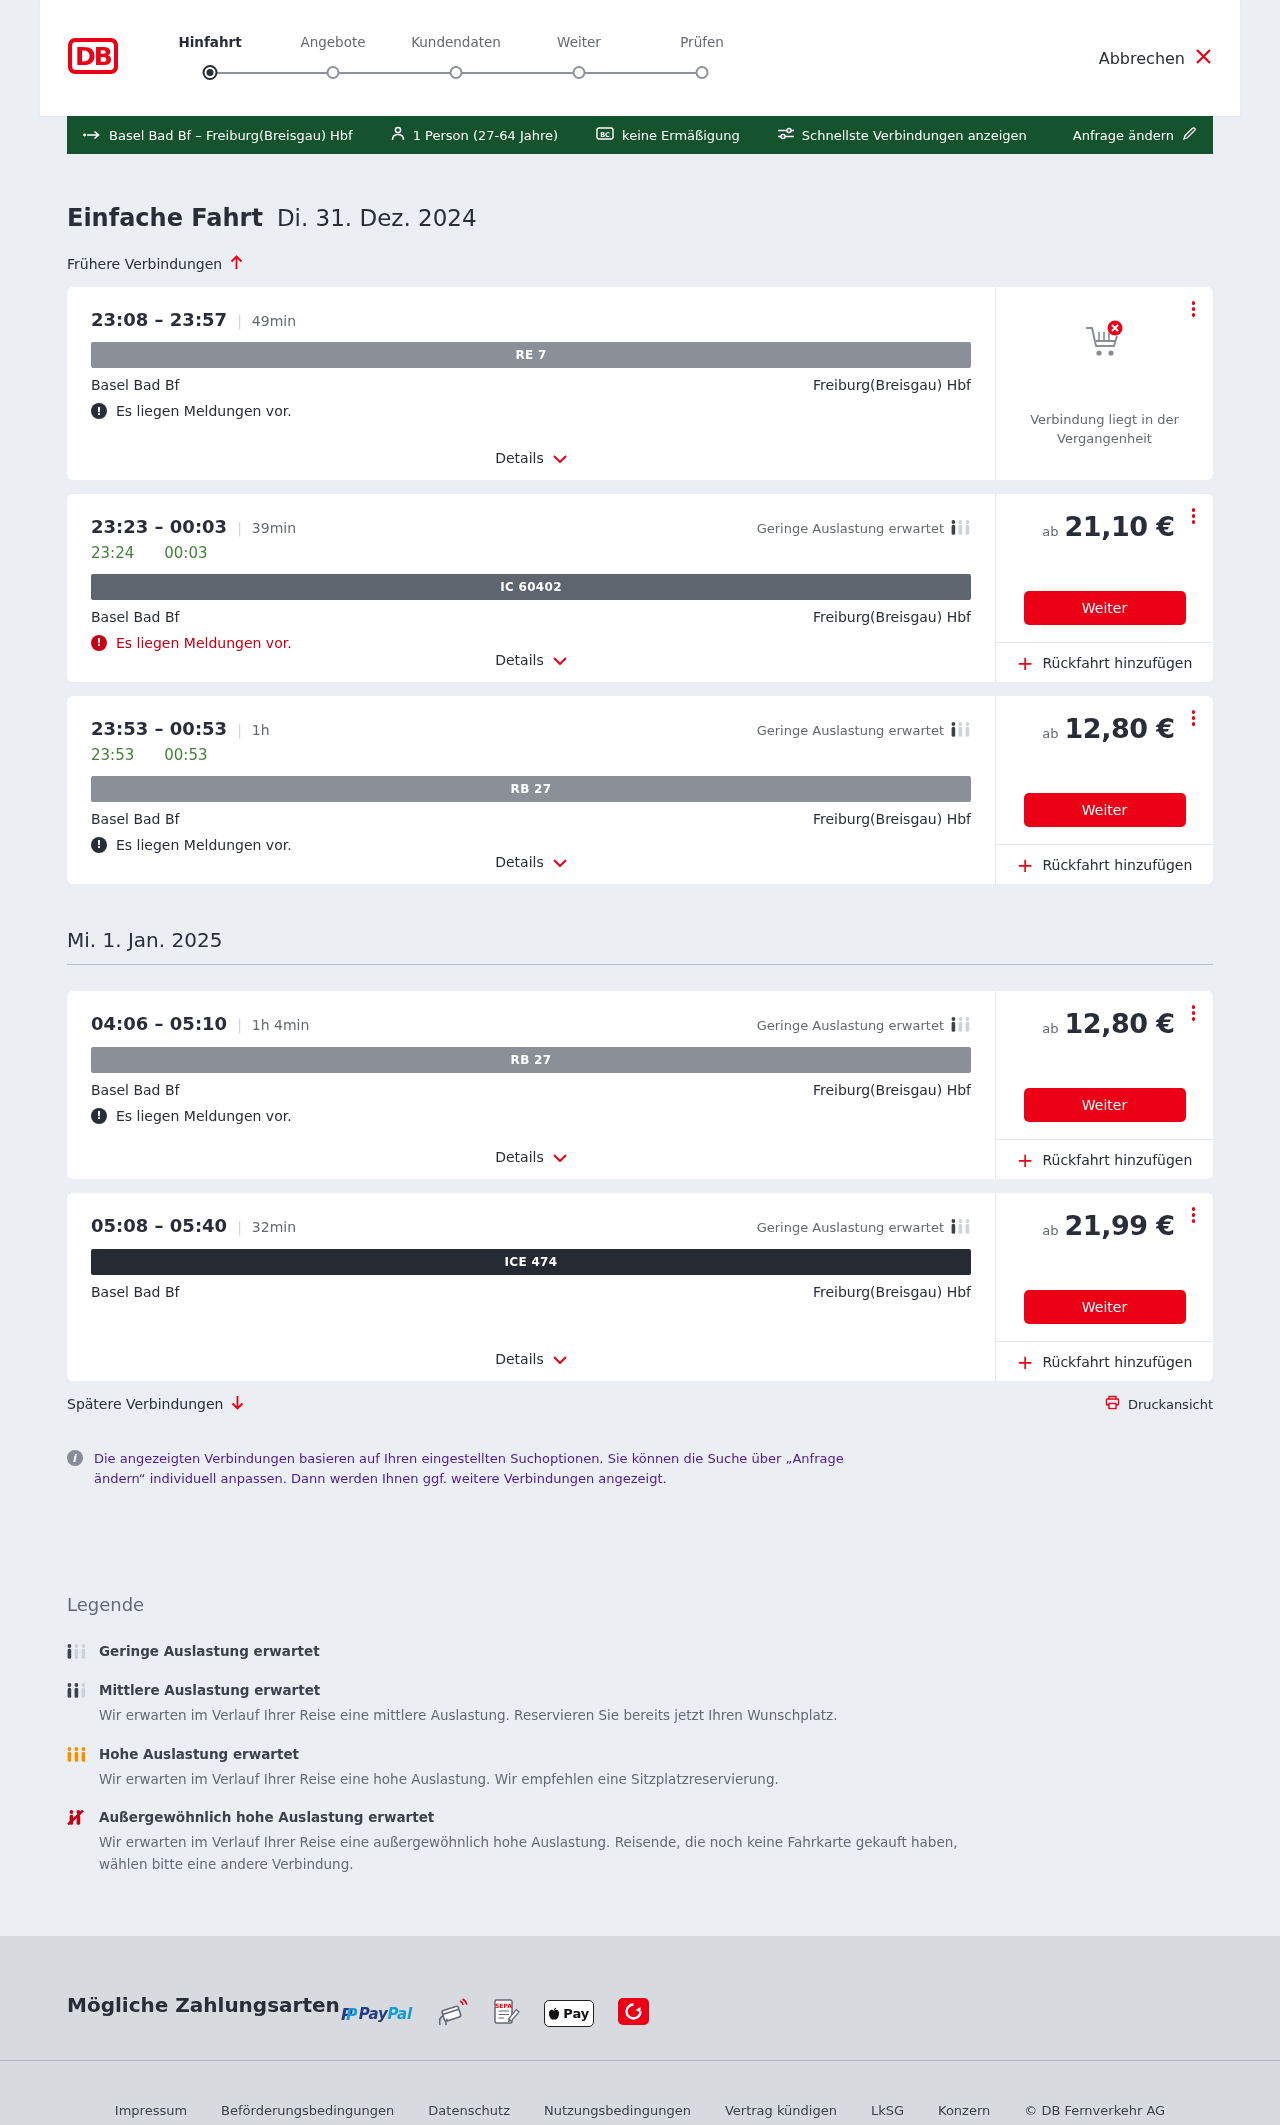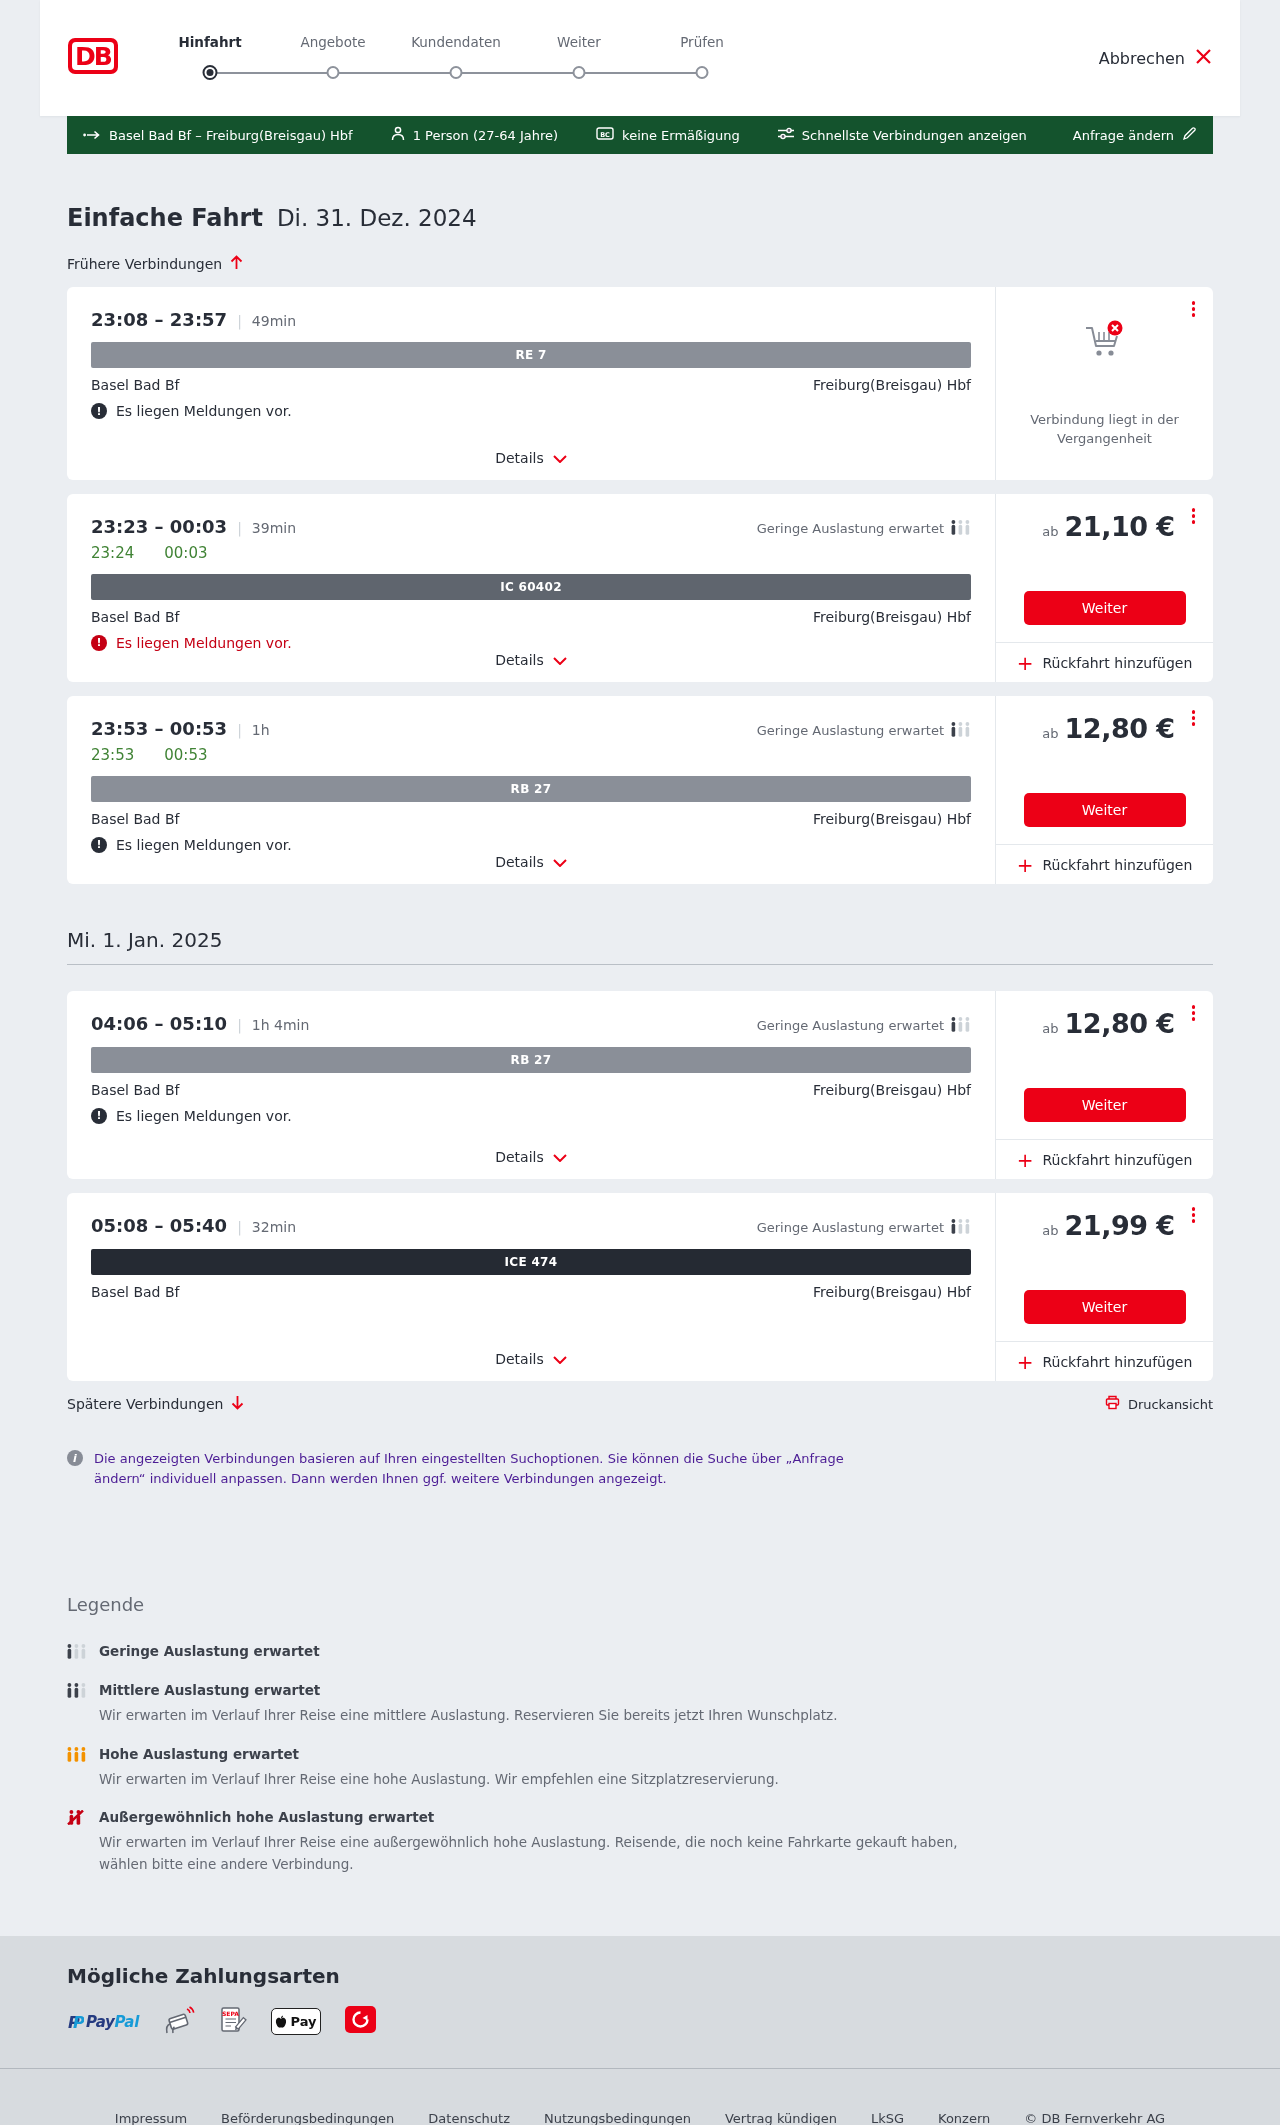--- a/index.html
+++ b/index.html
@@ -82,21 +82,21 @@
   .legend { padding-top:105px; padding-bottom:60px; }
   .legend-title { font-size:18px; font-weight:400; color:#646973; }
   .legend-items { margin-top:28px; display:flex; flex-direction:column; gap:19px; }
   .legend-item { display:flex; gap:10px; }
   .legend-ico { width:22px; flex:0 0 auto; padding-top:1px; }
   .legend-label { font-size:13.5px; font-weight:700; color:#3c414b; }
   .legend-desc { font-size:13.5px; color:#646973; margin-top:7px; line-height:1.6; max-width:870px; }
 
   
   .payment-band { background:#d7dbdf; }
-  .payment-inner { width:1146px; margin:0 auto; padding:28px 0 30px; display:flex; flex-direction:column; align-items:flex-start; }
+  .payment-inner { width:1146px; margin:0 auto; padding:44px 0 30px; display:flex; flex-direction:row; align-items:center; }
   .payment-title { font-size:20px; font-weight:700; color:#282d37; }
   .payment-icons { margin-top:18px; display:flex; align-items:center; gap:24px; }
   .paypal-logo { display:flex; align-items:center; gap:2px; }
   .paypal-word { font-size:15px; font-weight:800; font-style:italic; letter-spacing:-.3px; }
   .pp-blue { color:#253b80; } .pp-light { color:#179bd7; }
   .applepay-badge { display:flex; align-items:center; gap:3px; background:#fff; border:1.5px solid #222; border-radius:5px; width:50px; height:27px; justify-content:center; }
   .applepay-word { font-size:13px; font-weight:600; color:#111; }
   .site-footer { background:#d7dbdf; border-top:1px solid #b2b8be; }
   .footer-links { display:flex; justify-content:center; gap:34px; padding:42px 0 46px; flex-wrap:nowrap; }
   .footer-link { font-size:13px; color:#3c414b; text-decoration:none; white-space:nowrap; background:none; border:none; font-family:inherit; cursor:pointer; }

